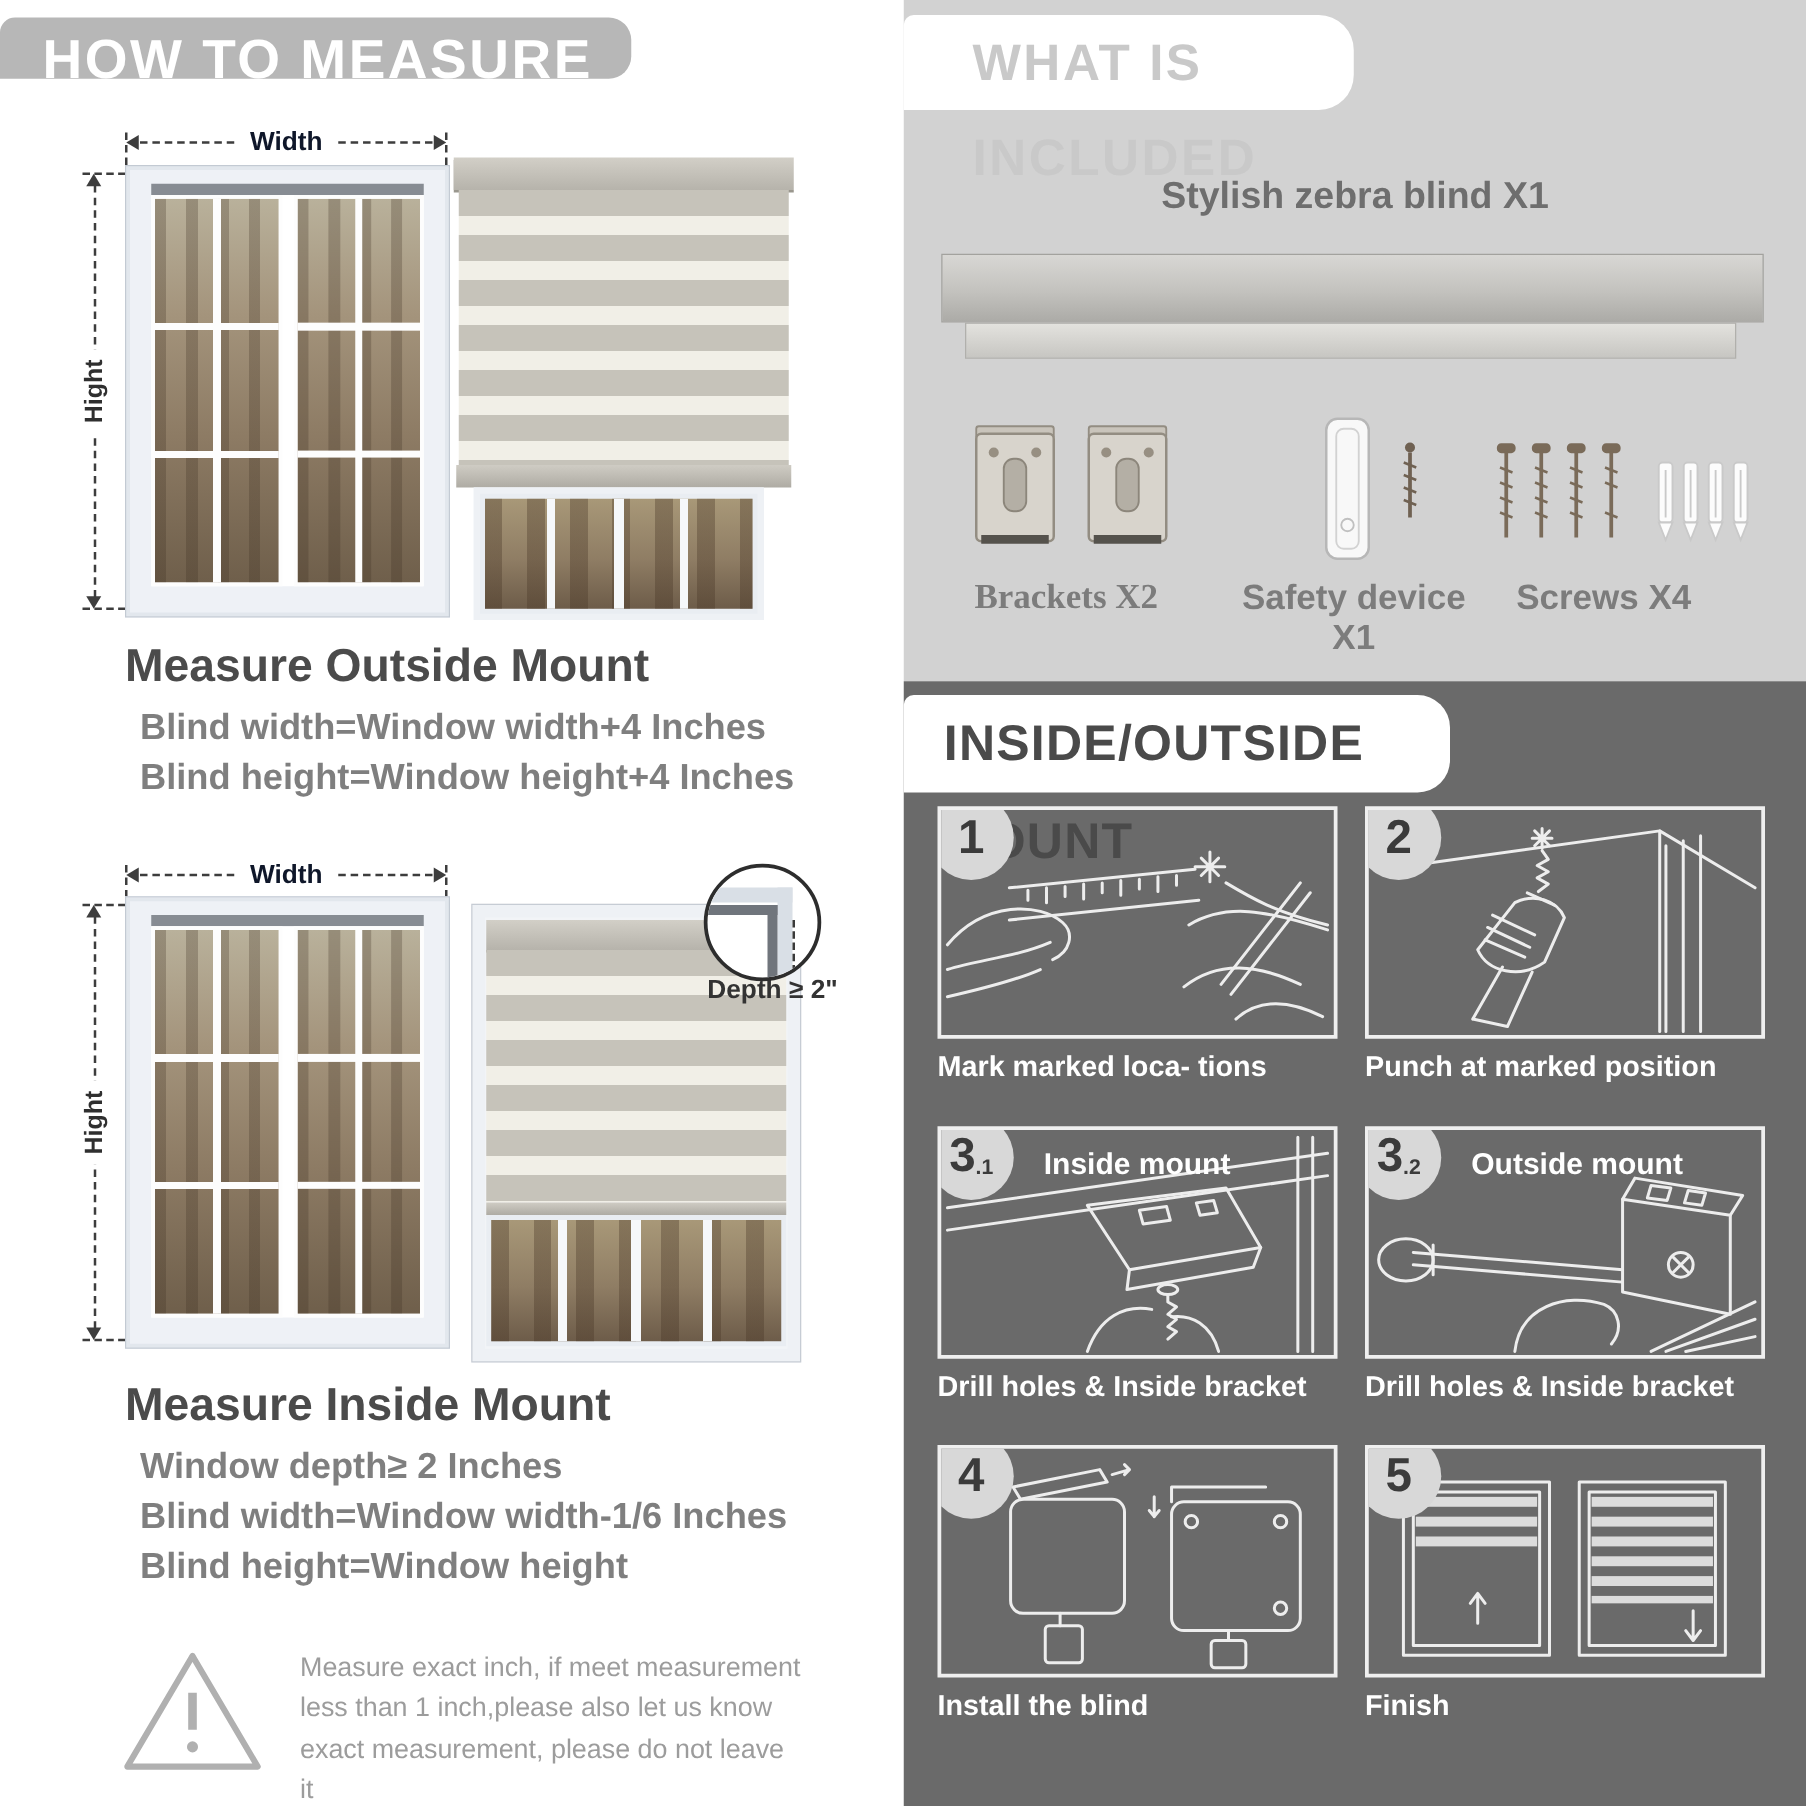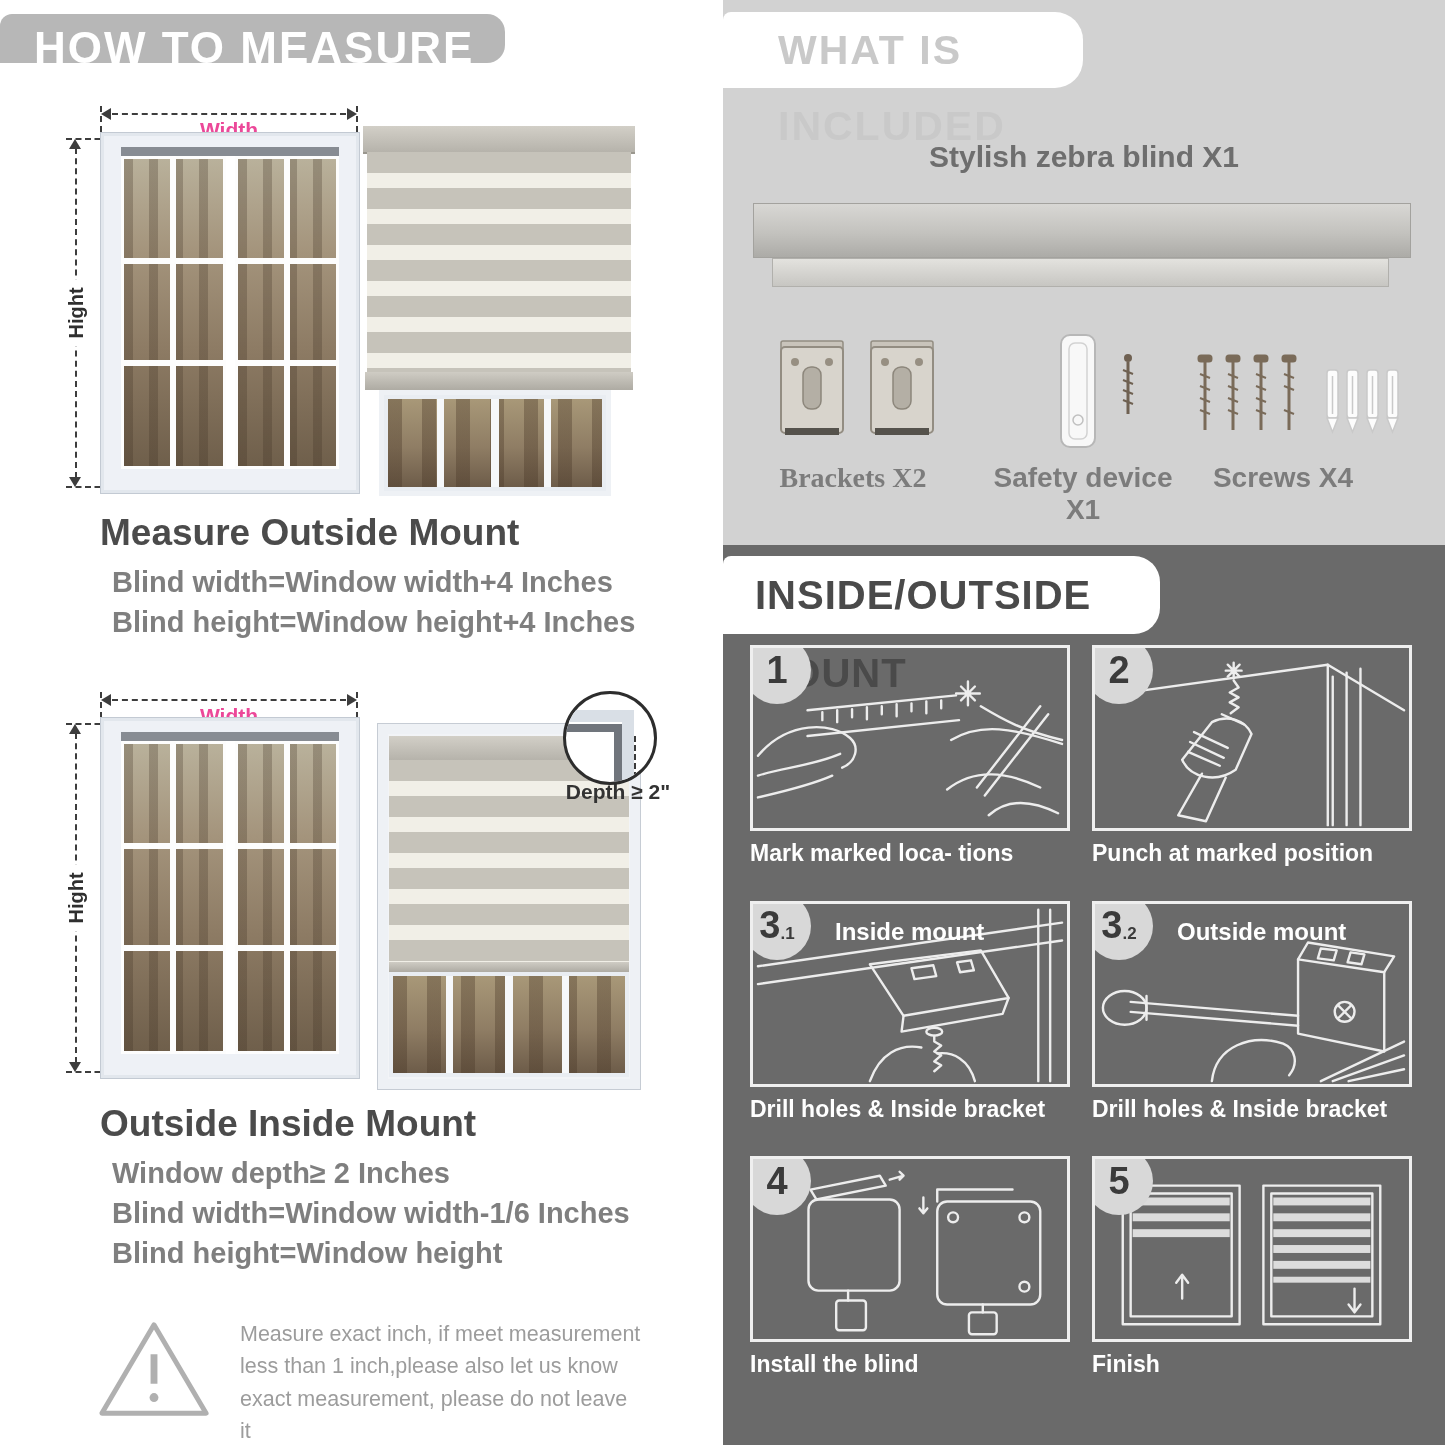--- a/index.html
+++ b/index.html
@@ -25,22 +25,22 @@
       repeating-linear-gradient(90deg,rgba(62,48,34,.28) 0 9px,rgba(0,0,0,0) 9px 25px),
       linear-gradient(180deg,#b9b19b 0%,#a4947c 30%,#8d7b64 62%,#6f5f4b 100%);}
   
   .mw{height:24px;}
   .mw .line{position:absolute;left:12px;right:12px;top:11px;border-top:2px dashed #3d3d3d;}
   .mw .tickl,.mw .tickr{position:absolute;top:4px;height:46px;border-left:2px dashed #3d3d3d;}
   .mw .tickl{left:0;} .mw .tickr{right:0;}
   .mw .ahl,.mw .ahr{position:absolute;top:6px;width:0;height:0;border-top:6px solid transparent;border-bottom:6px solid transparent;}
   .mw .ahl{left:1px;border-right:10px solid #3d3d3d;}
   .mw .ahr{right:1px;border-left:10px solid #3d3d3d;}
-  .mw .lbl{position:absolute;left:50%;top:16px;transform:translateX(-50%);background:#fff;
-    padding:0 10px;font-size:21px;font-weight:bold;color:#ec4899;line-height:24px;}
+  .mw .lbl{position:absolute;left:50%;top:0;transform:translateX(-50%);background:#fff;
+    padding:0 10px;font-size:21px;font-weight:bold;color:#0f172a;line-height:24px;}
   .mh{width:24px;}
   .mh .line{position:absolute;top:10px;bottom:10px;left:11px;border-left:2px dashed #3d3d3d;}
   .mh .tickt,.mh .tickb{position:absolute;left:2px;width:44px;border-top:2px dashed #3d3d3d;}
   .mh .tickt{top:0;} .mh .tickb{bottom:0;}
   .mh .aht,.mh .ahb{position:absolute;left:5px;width:0;height:0;border-left:6px solid transparent;border-right:6px solid transparent;}
   .mh .aht{top:1px;border-bottom:10px solid #3d3d3d;}
   .mh .ahb{bottom:1px;border-top:10px solid #3d3d3d;}
   .mh .lbl{position:absolute;left:50%;top:50%;transform:translate(-50%,-50%) rotate(-90deg);
     background:#fff;padding:2px 8px;font-size:20px;font-weight:bold;color:#2f2f2f;white-space:nowrap;}
 
@@ -188,21 +188,21 @@
   </div>
 
   <div class="abs mag" style="left:563px;top:691px;width:88px;height:88px;">
     <div class="band1"></div>
     <div class="band2"></div>
     <div class="dash"></div>
   </div>
   <div class="abs depth-lbl" style="left:553px;top:780px;width:130px;">Depth ≥ 2"</div>
 
   <div class="abs" style="left:100px;top:1103px;width:600px;">
-    <div class="t-title">Outside Inside Mount</div>
+    <div class="t-title">Measure Inside Mount</div>
     <div class="t-line">Window depth≥ 2 Inches</div>
     <div class="t-line">Blind width=Window width-1/6 Inches</div>
     <div class="t-line">Blind height=Window height</div>
   </div>
 
   <svg class="abs" style="left:95px;top:1316px;" width="118" height="106" viewBox="0 0 120 106">
     <path d="M60 8 L113 98 L7 98 Z" fill="none" stroke="#b0b0b0" stroke-width="5" stroke-linejoin="round"></path>
     <line x1="60" y1="38" x2="60" y2="68" stroke="#b0b0b0" stroke-width="7"></line>
     <circle cx="60" cy="82" r="4.5" fill="#b0b0b0"></circle>
   </svg>

